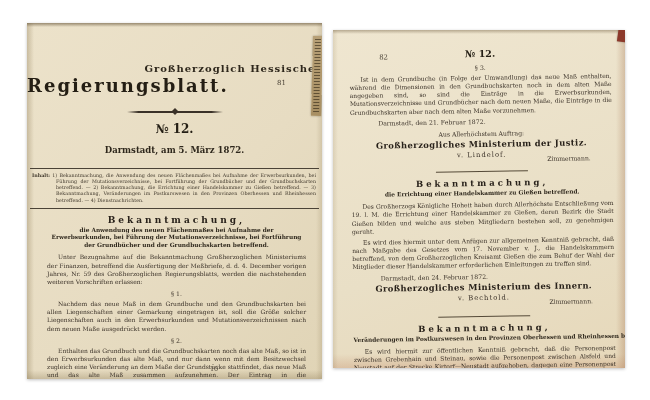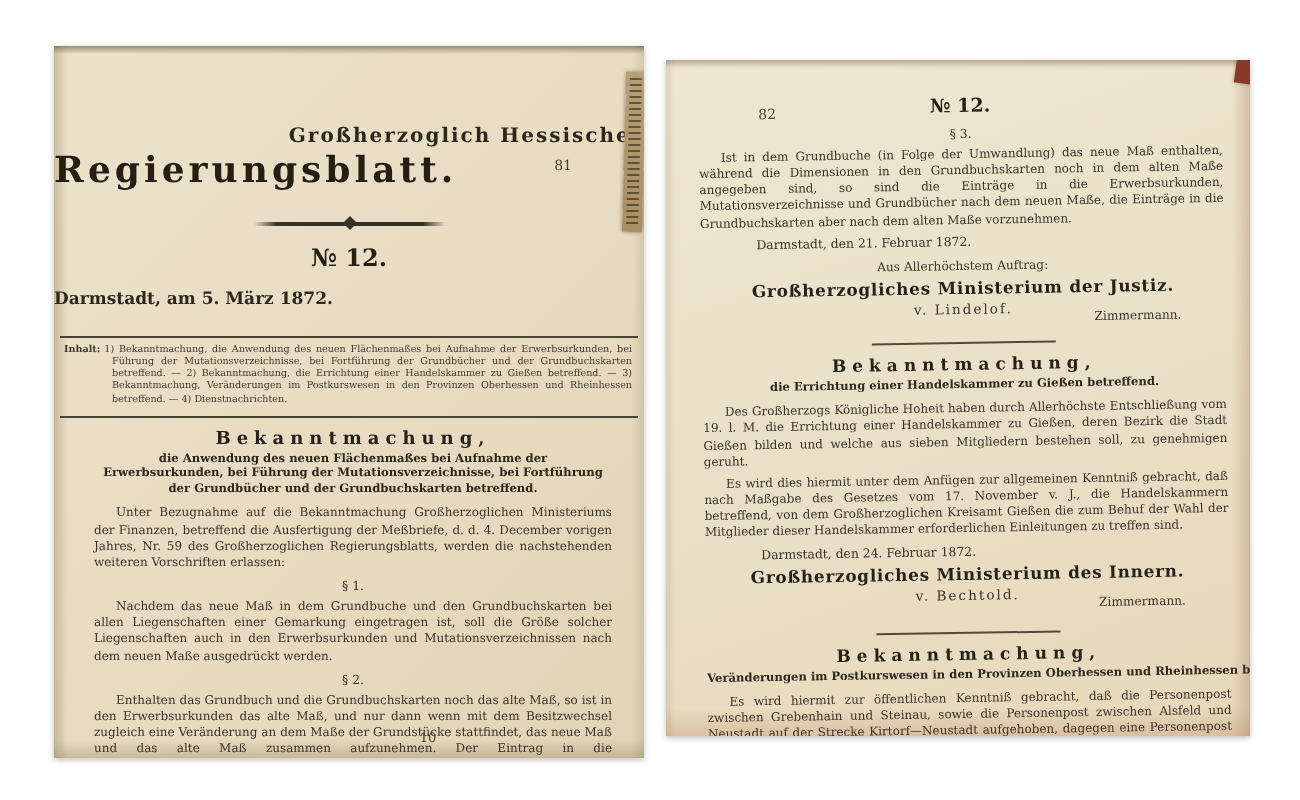--- a/index.html
+++ b/index.html
@@ -35,21 +35,21 @@
     background:#8c392b;transform:rotate(8deg);box-shadow:0 0 2px rgba(0,0,0,.3);}
   .publisher{margin:40px 0 0;text-align:right;font-size:10px;font-weight:bold;
     letter-spacing:1px;color:#2e271c;}
   .masthead{margin:2px 0 0;text-align:left;font-size:18px;line-height:1.15;
     font-weight:bold;letter-spacing:2px;color:#241e14;}
   .ornament-divider{width:96px;margin:14px auto 0;height:2px;position:relative;
     background:linear-gradient(90deg, rgba(58,49,40,0) 0, #3a3128 12%, #3a3128 88%, rgba(58,49,40,0) 100%);}
   .ornament-divider .diamond{position:absolute;left:50%;top:-2px;width:5px;height:5px;
     background:#3a3128;transform:translateX(-50%) rotate(45deg);}
   .issue{margin:9px 0 0;text-align:center;font-size:12px;font-weight:bold;color:#241e14;}
-  .dateline-main{margin:9px 0 0;font-size:8.5px;font-weight:bold;color:#2e271c;}
+  .dateline-main{margin:9px 0 0;text-align:center;font-size:8.5px;font-weight:bold;color:#2e271c;}
   .inhalt{margin:13px 3px 0;padding:3px 3px 4px 26px;border-top:1px solid #4a4236;
     border-bottom:1px solid #4a4236;font-size:4.8px;line-height:1.3;text-align:justify;
     text-indent:-24px;color:#40382c;}
   .inhalt-label{font-weight:bold;padding-right:2px;}
   .ann-title{margin:6px 0 0;text-align:center;font-weight:bold;font-size:9px;
     letter-spacing:3px;color:#28211a;}
   .ann-title.small{font-size:8.5px;}
   .ann-subtitle{margin:2px 0 0;text-align:center;font-weight:bold;font-size:5.8px;
     line-height:1.3;color:#2e271c;padding:0 4px;}
   .ann-subtitle.nowrap{white-space:nowrap;padding:0;}

